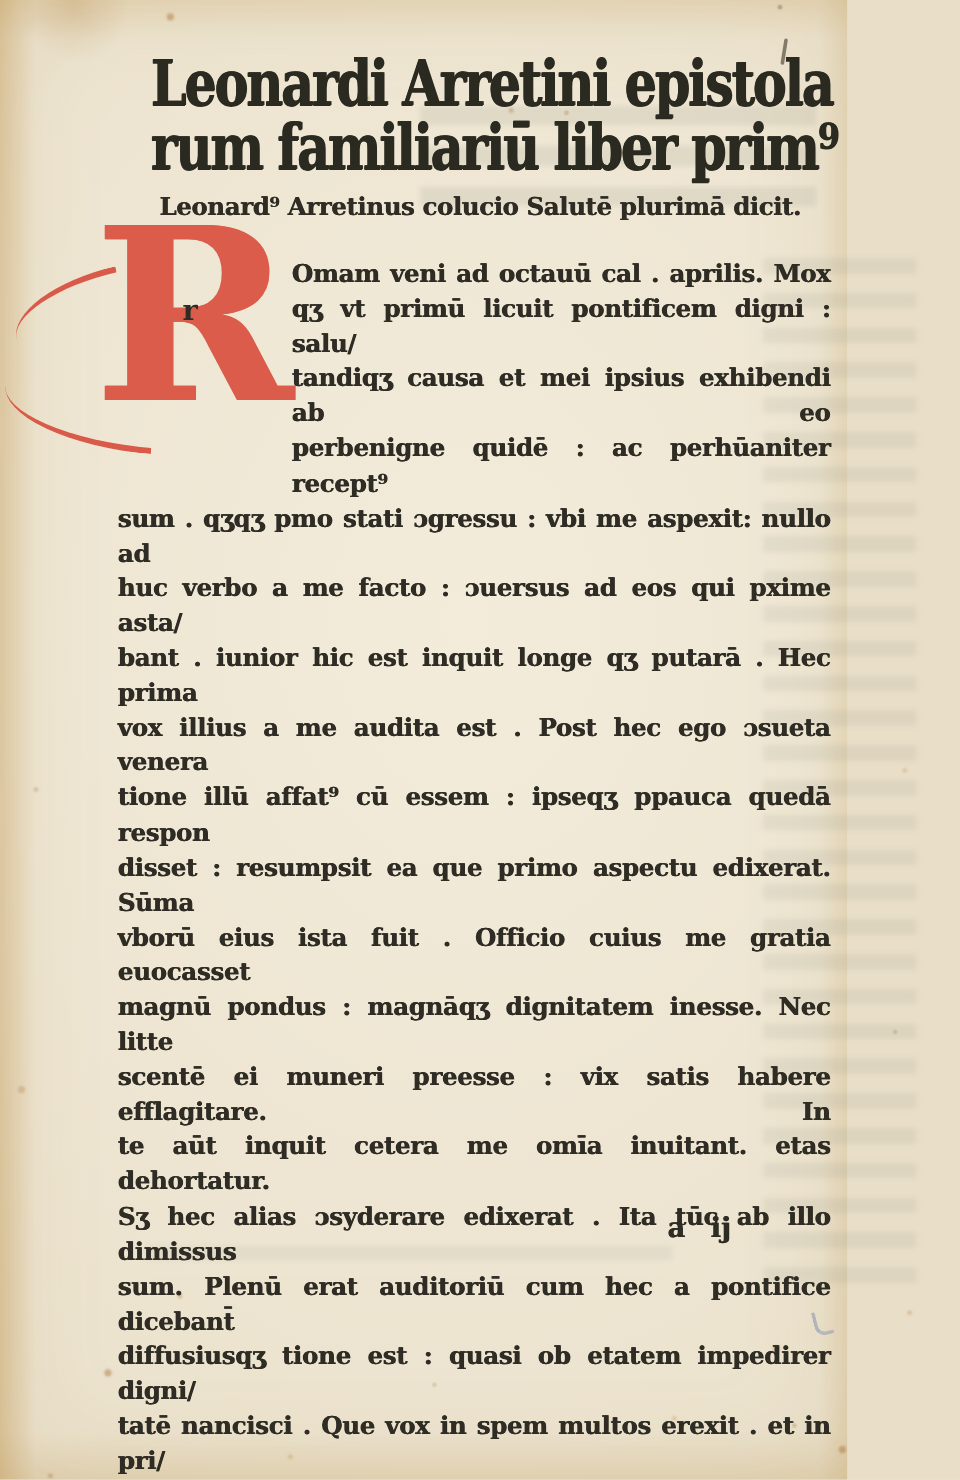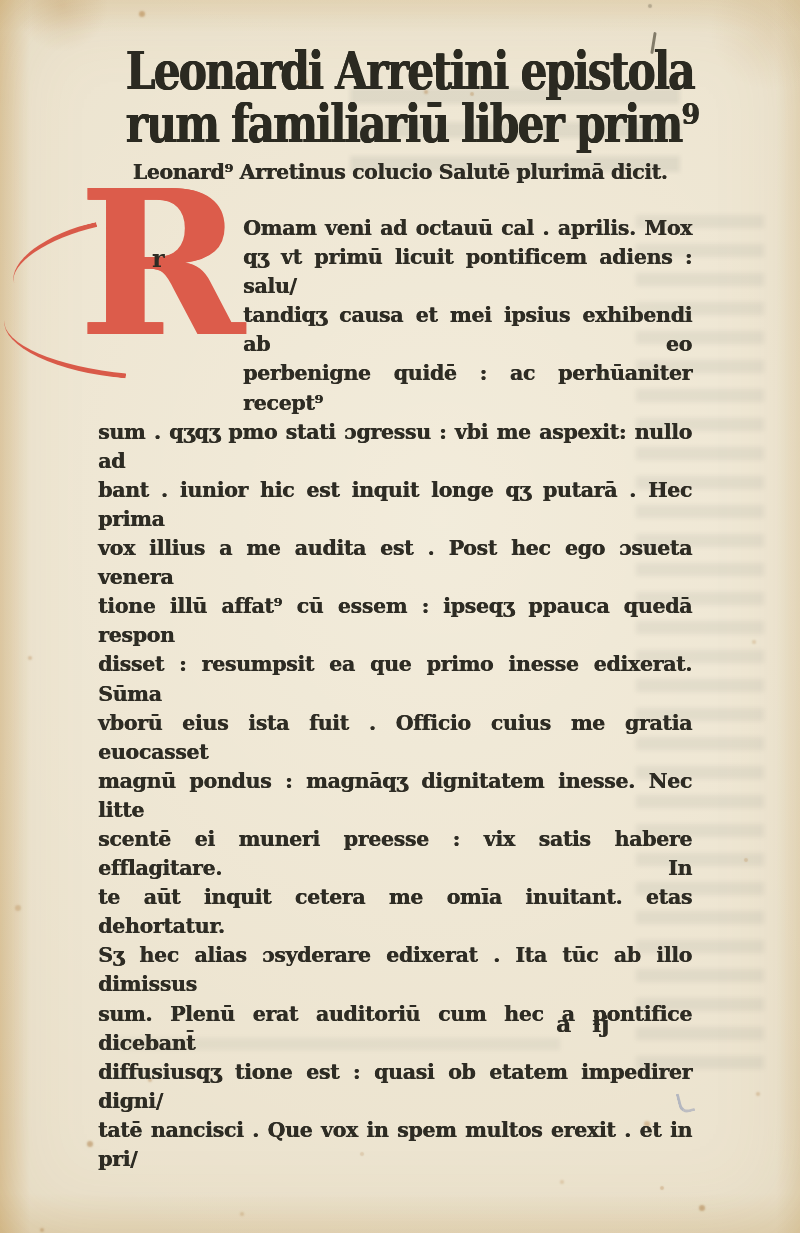--- a/index.html
+++ b/index.html
@@ -2,21 +2,21 @@
 <html><head>
 <meta charset="utf-8">
 <style>
   html,body{margin:0;padding:0;}
   body{
     width:800px;height:1233px;overflow:hidden;
     background:#e9dfc9;
     font-family:"DejaVu Serif","Liberation Serif",serif;
   }
   .page{
-    position:relative;width:800px;height:1233px;color:#2e2c24;
+    position:relative;width:706px;height:1233px;color:#2e2c24;
     background:
       radial-gradient(circle at 62px 6px, rgba(178,128,60,.22), rgba(178,128,60,0) 46px),
       radial-gradient(circle at 770px 30px, rgba(185,140,70,.14), rgba(185,140,70,0) 60px),
       radial-gradient(ellipse 120% 90% at 55% 42%, rgba(255,252,242,.38), rgba(255,252,242,0) 72%),
       linear-gradient(90deg, rgba(200,160,95,.45) 0px, rgba(200,160,95,0) 30px),
       linear-gradient(270deg, rgba(205,178,125,.30) 0px, rgba(205,178,125,0) 24px),
       linear-gradient(180deg, rgba(205,172,112,.26) 0px, rgba(205,172,112,0) 32px),
       linear-gradient(0deg, rgba(200,168,108,.24) 0px, rgba(200,168,108,0) 40px),
       #ebe2cd;
     box-shadow: inset 0 0 90px rgba(160,120,55,.13);
@@ -119,28 +119,29 @@
 
   <div class="dropcap-wrap">
     <span class="swash s1"></span>
     <span class="swash s2"></span>
     <span class="dropcap-letter">R</span>
     <span class="guide-letter">r</span>
   </div>
 
   <div class="text-block">
       <div class="text-line indent">Omam veni ad octauū cal . aprilis. Mox</div>
-      <div class="text-line indent">qʒ vt primū licuit pontificem adiens : salu/</div>
+      <div class="text-line indent">qʒ vt primū licuit pontificem digni : salu/</div>
       <div class="text-line indent">tandiqʒ causa et mei ipsius exhibendi ab eo</div>
       <div class="text-line indent">perbenigne quidē : ac perhūaniter recept⁹</div>
       <div class="text-line">sum . qʒqʒ pmo stati ɔgressu : vbi me aspexit: nullo ad</div>
+      <div class="text-line">huc verbo a me facto : ɔuersus ad eos qui pxime asta/</div>
       <div class="text-line">bant . iunior hic est inquit longe qʒ putarā . Hec prima</div>
       <div class="text-line">vox illius a me audita est . Post hec ego ɔsueta venera</div>
       <div class="text-line">tione illū affat⁹ cū essem : ipseqʒ ppauca quedā respon</div>
-      <div class="text-line">disset : resumpsit ea que primo inesse edixerat. Sūma</div>
+      <div class="text-line">disset : resumpsit ea que primo aspectu edixerat. Sūma</div>
       <div class="text-line">vborū eius ista fuit . Officio cuius me gratia euocasset</div>
       <div class="text-line">magnū pondus : magnāqʒ dignitatem inesse. Nec litte</div>
       <div class="text-line">scentē ei muneri preesse : vix satis habere efflagitare. In</div>
       <div class="text-line">te aūt inquit cetera me omīa inuitant. etas dehortatur.</div>
       <div class="text-line">Sʒ hec alias ɔsyderare edixerat . Ita tūc ab illo dimissus</div>
       <div class="text-line">sum. Plenū erat auditoriū cum hec a pontifice dicebant̄</div>
       <div class="text-line">diffusiusqʒ tione est : quasi ob etatem impedirer digni/</div>
       <div class="text-line">tatē nancisci . Que vox in spem multos erexit . et in pri/</div>
     </div>
 

